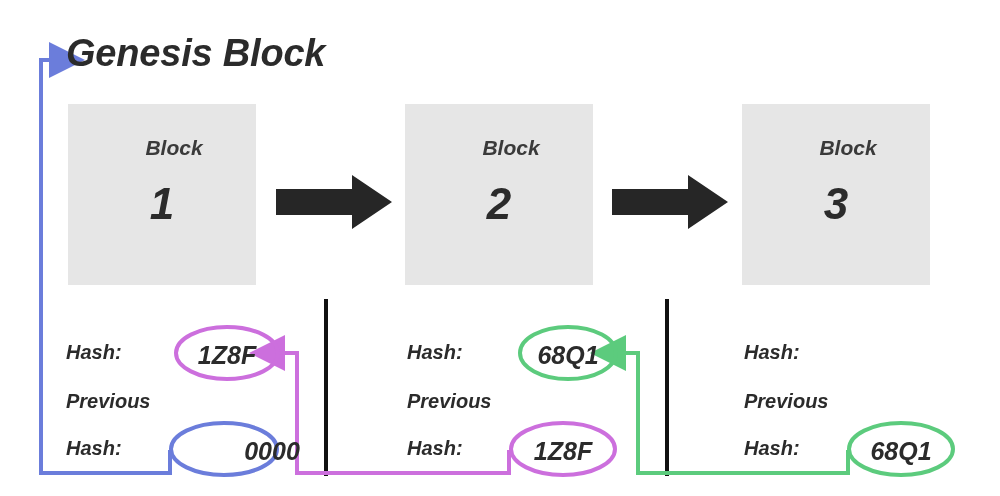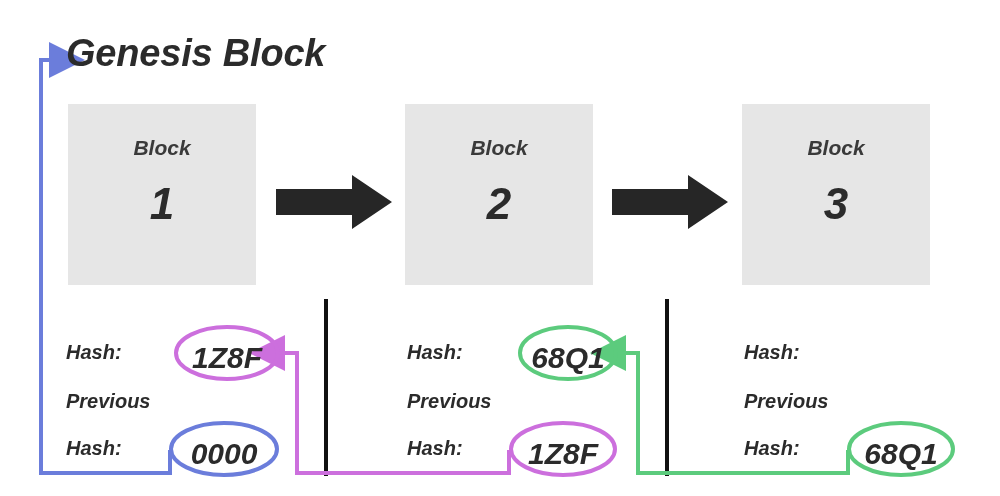--- a/index.html
+++ b/index.html
@@ -51,40 +51,41 @@
     height: 181px;
   }
   .block-word {
     position: absolute;
     width: 100%;
     top: 32px;
     text-align: center;
     font-size: 21px;
     font-weight: bold;
     color: #3a3a3a;
+    padding-left: 12px;
   }
   .block-num {
     position: absolute;
     width: 100%;
     top: 75px;
     text-align: center;
     font-size: 44px;
     font-weight: bold;
     color: #2b2b2b;
   }
   .lbl {
     position: absolute;
     font-size: 20px;
     font-weight: bold;
     color: #2b2b2b;
     white-space: nowrap;
   }
   .hashval {
     position: absolute;
-    font-size: 30px;
+    font-size: 25px;
     font-weight: bold;
     color: #2b2b2b;
     white-space: nowrap;
     text-align: center;
   }
 </style>
 </head>
 <body>
 
 <div id="canvas">
@@ -132,21 +133,21 @@
     <div class="genesis-title">Genesis Block</div>
 
     <div class="block-box" style="left:68px;">
       <div class="block-word">Block</div>
       <div class="block-num">1</div>
     </div>
     <div class="lbl" style="left:66px; top:341px;">Hash:</div>
     <div class="hashval" style="left:177px; top:341px; width:100px;">1Z8F</div>
     <div class="lbl" style="left:66px; top:390px;">Previous</div>
     <div class="lbl" style="left:66px; top:437px;">Hash:</div>
-    <div class="hashval" style="left:174px; top:437px; width:100px;">0000</div>
+    <div class="hashval" style="left:174px; top:437px; width:100px;padding-left:48px;">0000</div>
 
     <div class="block-box" style="left:405px;">
       <div class="block-word">Block</div>
       <div class="block-num">2</div>
     </div>
     <div class="lbl" style="left:407px; top:341px;">Hash:</div>
     <div class="hashval" style="left:518px; top:341px; width:100px;">68Q1</div>
     <div class="lbl" style="left:407px; top:390px;">Previous</div>
     <div class="lbl" style="left:407px; top:437px;">Hash:</div>
     <div class="hashval" style="left:513px; top:437px; width:100px;">1Z8F</div>

